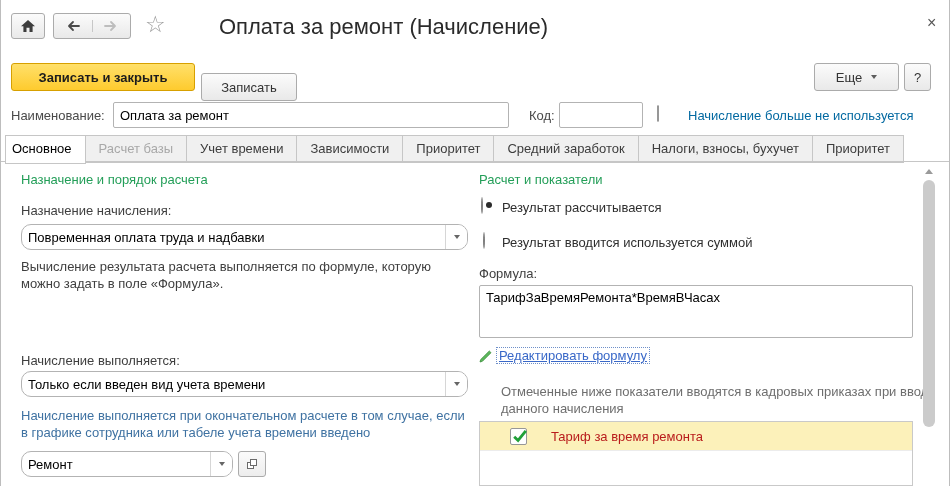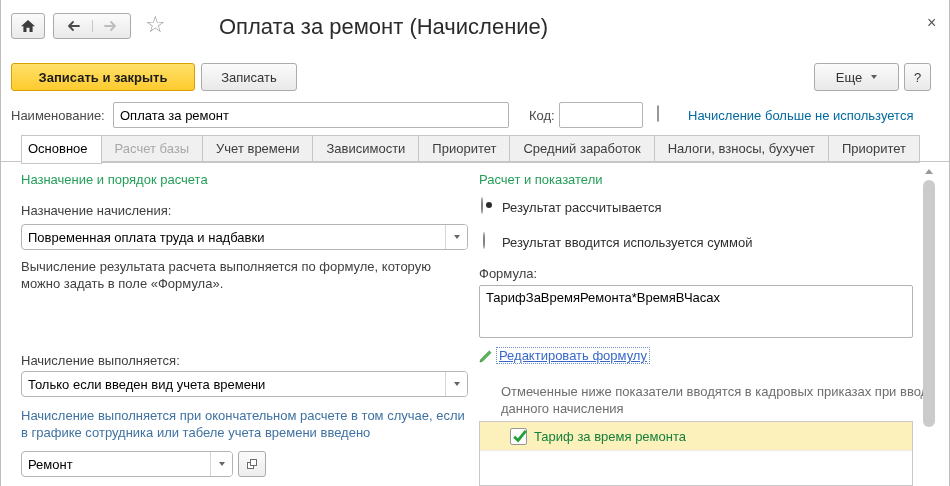--- a/index.html
+++ b/index.html
@@ -20,49 +20,49 @@
   }
   .btn-yellow{
     background:linear-gradient(#ffe06a,#fecb2e);
     border:1px solid #d7a000;font-weight:bold;color:#1c1c1c;
   }
   .navgrp{display:flex;}
   .navgrp .half{flex:1;display:flex;align-items:center;justify-content:center;}
   .navgrp .half + .half{border-left:1px solid #c7c7c7;}
   .caret{display:inline-block;width:0;height:0;border-left:3.5px solid transparent;border-right:3.5px solid transparent;border-top:4.5px solid #5c5c5c;margin-left:9px;}
   
-  .field{border:1px solid #b3b3b3;border-radius:4px;background:#fff;display:flex;align-items:stretch;overflow:hidden;}
+  .field{border:1px solid #b3b3b3;border-radius:10px;background:#fff;display:flex;align-items:stretch;overflow:hidden;}
   .field input{border:none;outline:none;flex:1;min-width:0;padding:0 6px;font:13px "Liberation Sans","DejaVu Sans",sans-serif;color:#000;background:transparent;}
   .combo-arrow{width:21px;border-left:1px solid #d6d6d6;display:flex;align-items:center;justify-content:center;background:#fff;}
   .combo-arrow i{width:0;height:0;border-left:3.5px solid transparent;border-right:3.5px solid transparent;border-top:4.5px solid #666;}
   .plain-input{border:1px solid #b3b3b3;border-radius:2px;background:#fff;padding:0 6px;font:13px "Liberation Sans","DejaVu Sans",sans-serif;color:#000;outline:none;}
   
   .tabs{display:flex;align-items:flex-start;}
   .tab{height:26px;line-height:25px;padding:0 13px;background:#f0f0f0;border:1px solid #c6c6c6;margin-left:-1px;color:#3d3d3d;white-space:nowrap;}
-  .tab:first-child{margin-left:16px;padding-left:6px;}
+  .tab:first-child{margin-left:0;padding-left:6px;}
   .tab.active{height:27px;background:#fff;color:#000;z-index:3;position:relative;}
   .tab.disabled{color:#a8a8a8;}
   .content-line{border-top:1px solid #c6c6c6;}
   .green-hdr{color:#239e58;white-space:nowrap;}
   .note-blue{color:#3f72a2;line-height:17px;}
   .note-gray{color:#6e6e6e;line-height:17px;}
   .hint{color:#3f3f3f;line-height:17px;}
   
   .radio{width:15px;height:15px;border:1px solid #7f7f7f;border-radius:50%;background:#fff;position:relative;}
   .radio.sel::after{content:'';position:absolute;left:3.5px;top:3.5px;width:6px;height:6px;border-radius:50%;background:#2b2b2b;}
   .cb{width:15px;height:15px;border:1px solid #979797;border-radius:2px;background:#fff;position:relative;}
   .cb svg{position:absolute;left:0;top:-2px;display:none;}
   .cb.checked svg{display:block;}
   
   .formula{border:1px solid #b3b3b3;border-radius:2px;padding:4px 6px;font:13px "Liberation Sans","DejaVu Sans",sans-serif;color:#000;resize:none;overflow:hidden;outline:none;}
   .link{color:#3968c8;text-decoration:underline;outline:1px dotted #6e8fc9;padding:0 2px;cursor:pointer;white-space:nowrap;}
   
   .list{border:1px solid #c9c9c9;background:#fff;}
   .list-row{height:28px;display:flex;align-items:center;padding-left:30px;background:#fcf1ba;border-bottom:1px solid #ececec;}
-  .list-row .txt{margin-left:7px;color:#15803d;}
+  .list-row .txt{margin-left:24px;color:#b91c1c;}
   
   .sb-up{width:0;height:0;border-left:4px solid transparent;border-right:4px solid transparent;border-bottom:5px solid #9a9a9a;}
   .sb-thumb{background:#cbcbcb;border-radius:6px;}
   .icon-btn{border:1px solid #ababab;border-radius:3px;background:linear-gradient(#fbfbfb,#ededed);display:flex;align-items:center;justify-content:center;}
 </style>
 </head>
 <body>
 
 <div id="window">
 
@@ -93,21 +93,21 @@
   </div>
 
   <div class="abs" style="left:144px;top:9px;font-size:23px;color:#9c9c9c;line-height:30px;">☆</div>
 
   <div class="abs" style="left:185px;top:14px;font-size:22px;color:#2b2b2b;white-space:nowrap;margin-left:33px;">Оплата за ремонт (Начисление)</div>
 
   <div class="abs" style="left:926px;top:14px;font-size:16px;color:#555;">×</div>
 
   
   <div class="abs btn btn-yellow" style="left:10px;top:63px;width:184px;height:28px;">Записать и закрыть</div>
-  <div class="abs btn" style="left:200px;top:63px;width:96px;height:28px;">Записать</div>
+  <div class="abs btn" style="left:200px;top:73px;width:96px;height:28px;">Записать</div>
 
   <div class="abs btn" style="left:813px;top:63px;width:85px;height:28px;">
     <span>Еще</span>
     <span class="caret"></span>
   </div>
   <div class="abs btn" style="left:903px;top:63px;width:27px;height:28px;">?</div>
 
   
   <div class="abs lbl" style="left:10px;top:108px;">Наименование:</div>
   <input class="abs plain-input" style="left: 112px; top: 102px; width: 396px; height: 26px;" value="Оплата за ремонт">

